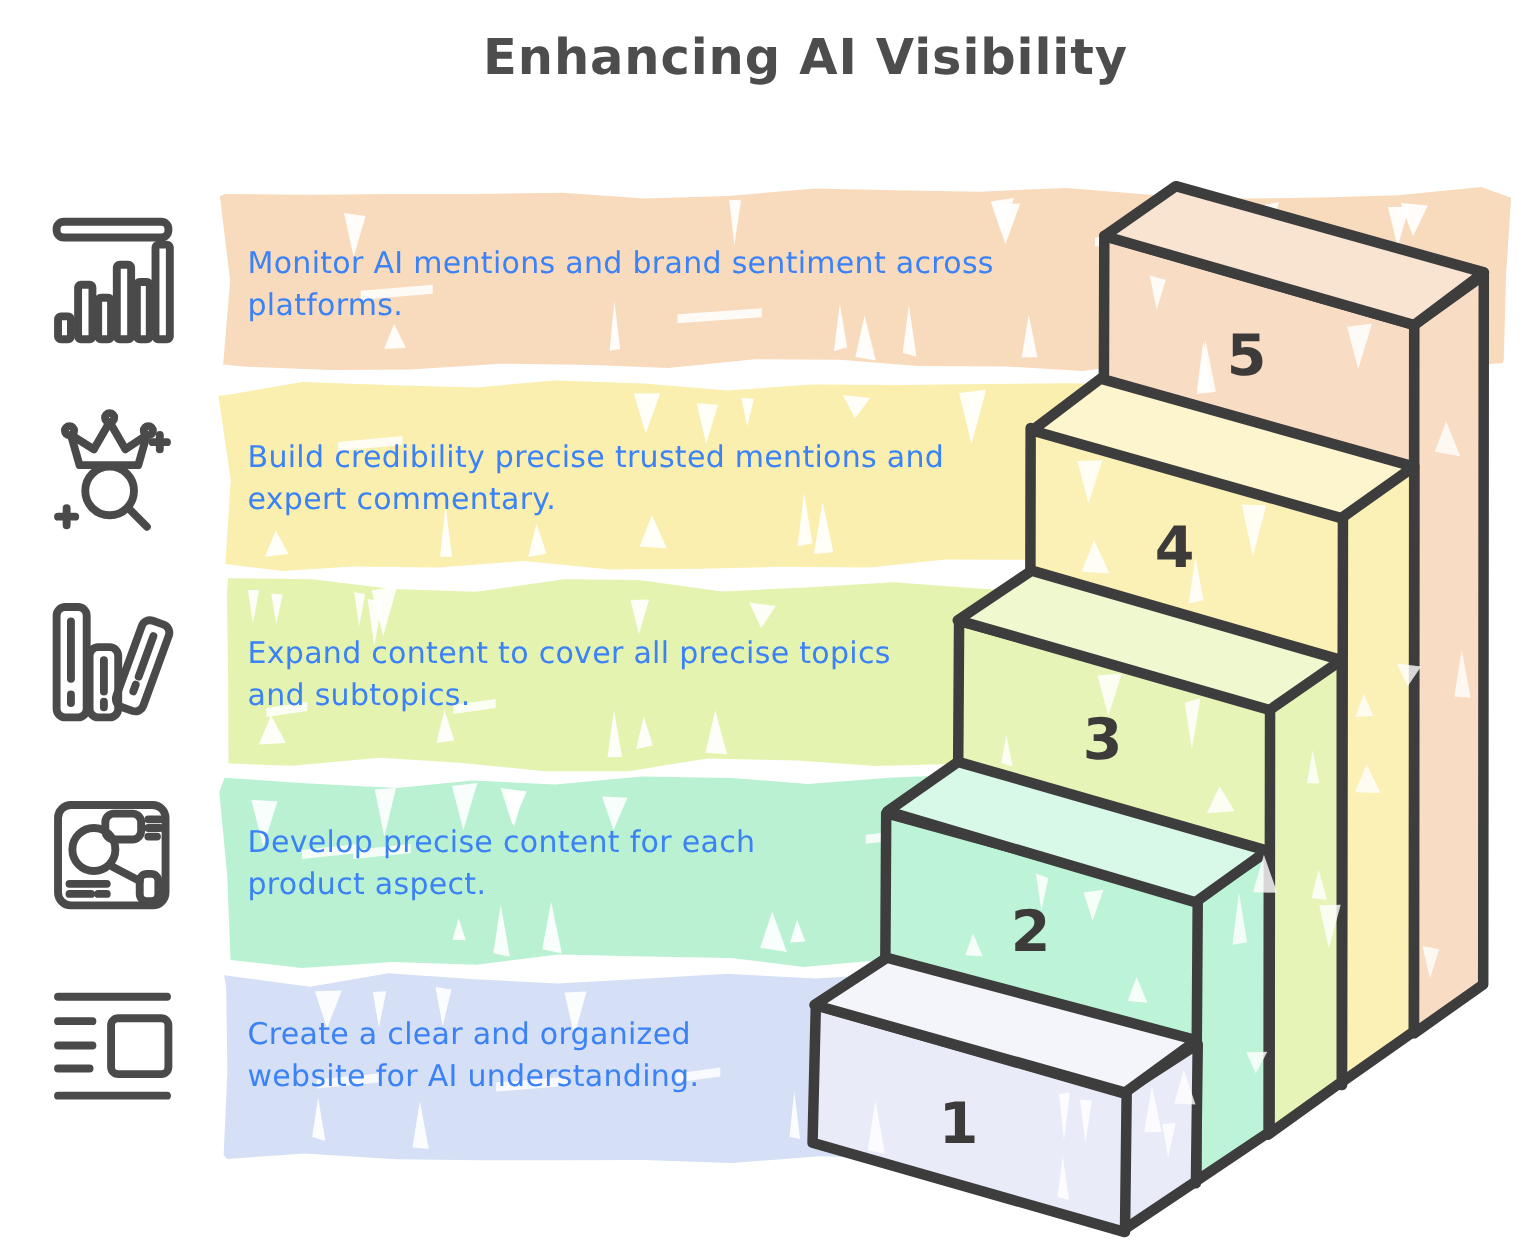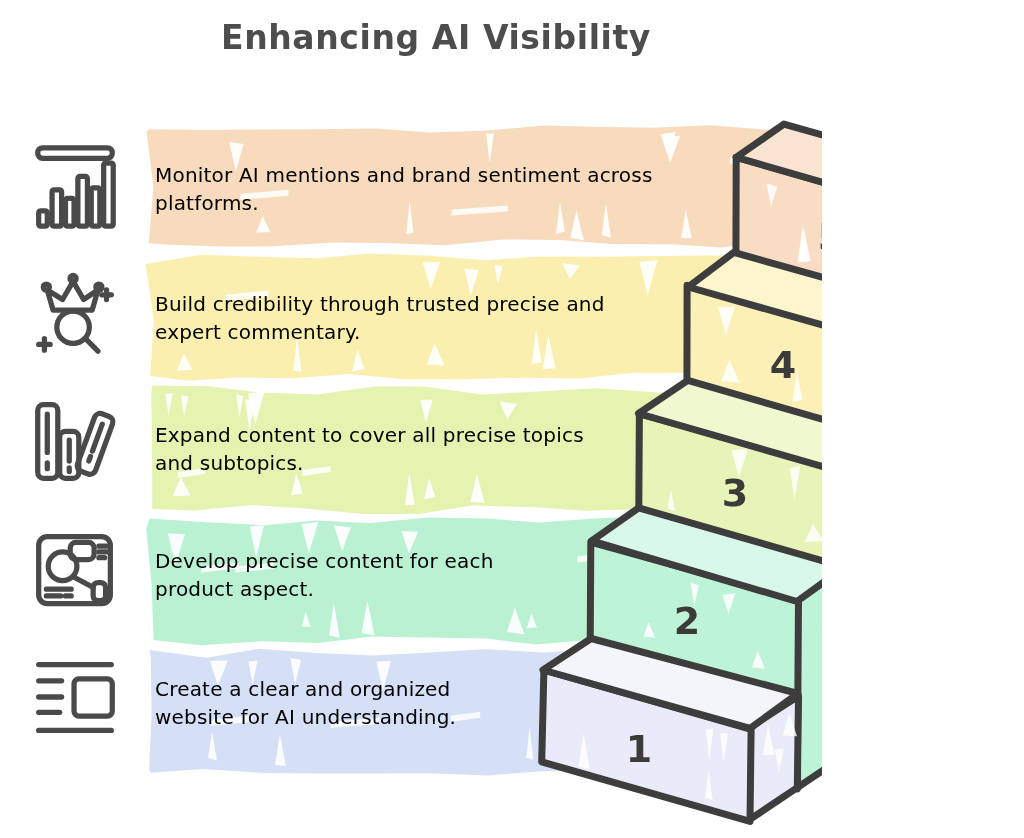--- a/index.html
+++ b/index.html
@@ -1,28 +1,28 @@
 <!DOCTYPE html>
 <html><head>
 <meta charset="utf-8">
 <style>
   html,body{margin:0;padding:0;background:#fff}
   body{width:1024px;height:838px;font-family:"DejaVu Sans","Liberation Sans",sans-serif}
-  .canvas{position:relative;width:822px;height:838px;overflow:hidden;background:#fff}
+  .canvas{position:relative;width:1024px;height:838px;overflow:hidden;background:#fff}
   svg.layer{position:absolute;left:0;top:0;width:1024px;height:838px}
   h1.title{position:absolute;top:18px;left:0;width:100%;margin:0;text-align:center;
     font-size:33px;font-weight:bold;letter-spacing:.6px;color:#4d4d4d;transform:translateX(25px)}
   .row{position:absolute;left:30px;width:660px;height:125px}
   .r5{top:128px}.r4{top:257px}.r3{top:389px}.r2{top:520px}.r1{top:652px}
   .icon{position:absolute;left:2px;top:12px;width:86px;height:86px;color:#4a4a4a}
   .r5 .icon{top:16px}.r4 .icon{top:11px}.r3 .icon{top:9px}.r2 .icon{top:10px}.r1 .icon{top:2px}
   .icon rect,.icon path,.icon circle{fill:none;stroke:currentColor;stroke-width:5.5;
     stroke-linecap:round;stroke-linejoin:round}
-  .desc{position:absolute;left:125px;top:34px;font-size:20px;line-height:1.38;
-    color:#000000;letter-spacing:.2px}
+  .desc{position:absolute;left:135px;top:34px;font-size:20px;line-height:1.38;
+    color:#3b82f6;letter-spacing:.2px}
   .r3 .desc{top:33px}.r2 .desc{top:28px}.r1 .desc{top:24px}
   .r5 .desc{max-width:505px}.r4 .desc{max-width:500px}.r3 .desc{max-width:460px}
   .r2 .desc{max-width:350px}.r1 .desc{max-width:335px}
   .face{stroke:#3d3d3d;stroke-width:7;stroke-linejoin:round;stroke-linecap:round}
   .num{font-size:38px;font-weight:bold;fill:#3c3b39;text-anchor:middle;
     font-family:"DejaVu Sans","Liberation Sans",sans-serif}
 </style>
 </head>
 <body>
 
@@ -140,21 +140,21 @@
     <svg class="icon" viewBox="0 0 90 90">
       <path d="M22,44 L16,23 L32,33 L43,14 L54,33 L69,23 L63,44 Z"></path>
       <circle cx="15" cy="20" r="3.2"></circle>
         <circle cx="43" cy="11" r="3.2"></circle>
         <circle cx="70" cy="20" r="3.2"></circle>
       <circle cx="43" cy="62" r="17"></circle>
       <path d="M56,74 L69,87"></path>
       <path d="M73,28 h10 M78,23 v10"></path>
       <path d="M7,80 h12 M13,74 v12"></path>
     </svg>
-    <div class="desc">Build credibility through trusted precise and expert commentary.</div>
+    <div class="desc">Build credibility precise trusted mentions and expert commentary.</div>
   </div>
 
   <div class="row r3">
     <svg class="icon" viewBox="0 0 90 90">
       <rect x="6" y="7" width="21" height="77" rx="6"></rect>
       <path d="M16,17 v40 M16,68 v6"></path>
       <rect x="29" y="35" width="20" height="49" rx="6"></rect>
       <path d="M39,44 v22 M39,73 v4"></path>
       <g transform="rotate(20 66 48)">
         <rect x="56" y="16" width="20" height="64" rx="6"></rect>

